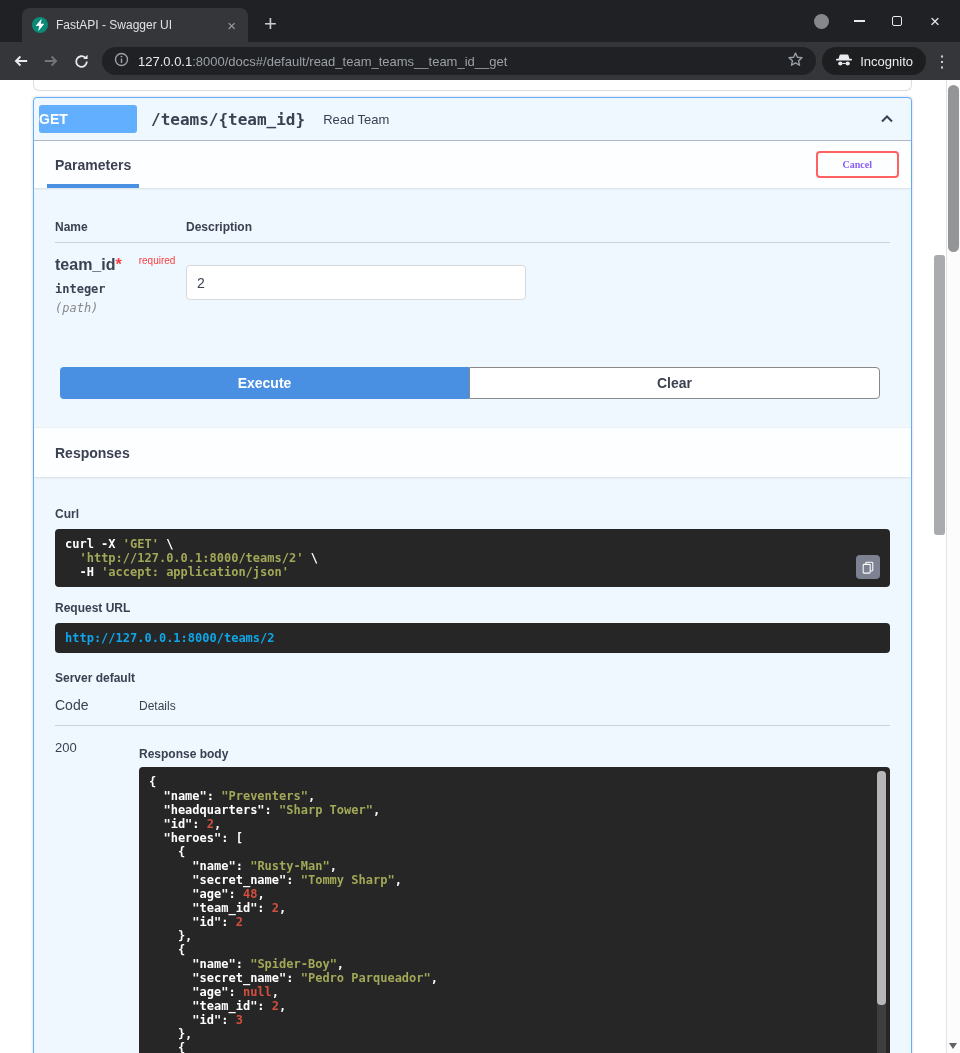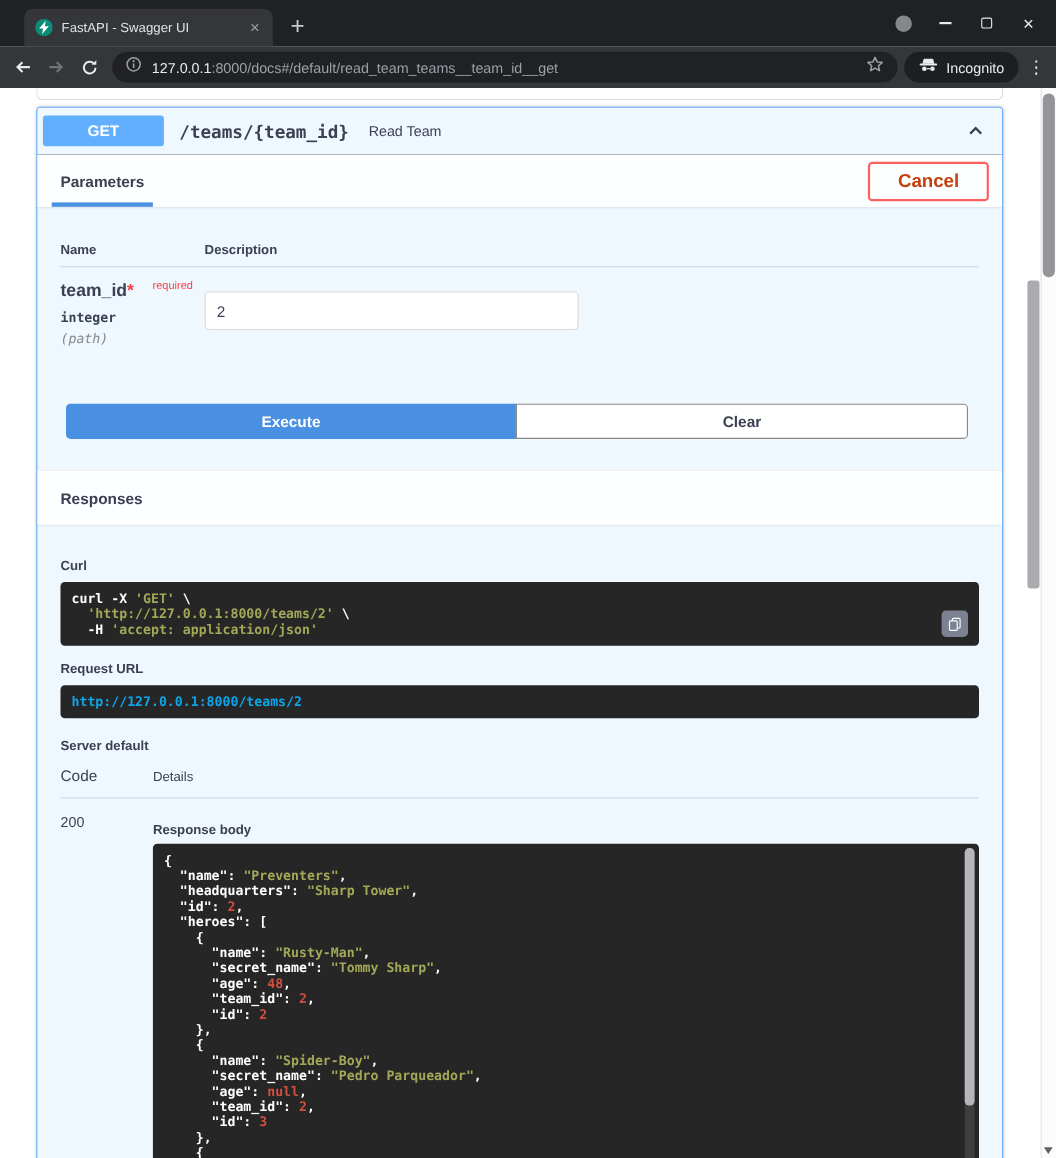--- a/index.html
+++ b/index.html
@@ -29,29 +29,29 @@
   .incog-badge{display:flex;align-items:center;gap:7px;background:#1d1e20;border-radius:14px;height:28px;padding:0 13px;margin-right:4px}
   .incog-label{color:#e8eaed;font-size:13px}
   .menu-dots{color:#e8eaed;font-size:16px;width:24px;text-align:center}
 
   
   .page{position:relative;width:960px;height:973px;background:#fff}
   .prev-edge{margin:0 0 6px 33px;width:879px;height:11px;border:1px solid #d8dde2;border-top:none;border-radius:0 0 6px 6px;background:#fff}
 
   .opblock{margin-left:33px;width:879px;border:1px solid #61affe;border-radius:4px;background:#eff7ff;box-shadow:0 0 3px rgba(0,0,0,.19)}
   .op-summary{display:flex;align-items:center;padding:7px 14px 7px 5px;border-bottom:1px solid rgba(59,65,81,.35);cursor:pointer}
-  .method-badge{width:110px;text-align:center;background:#61affe;color:#fff;font-weight:bold;font-size:14px;padding:6px 0;border-radius:3px}
+  .method-badge{width:98px;text-align:left;background:#61affe;color:#fff;font-weight:bold;font-size:14px;padding:6px 0;border-radius:3px}
   .op-path{font-family:"DejaVu Sans Mono",monospace;font-weight:bold;font-size:16px;color:#3b4151;margin-left:14px}
   .op-desc{font-size:13px;color:#3b4151;margin-left:18px}
   .op-chevron{margin-left:auto;display:flex;align-items:center}
 
   .sec-header{display:flex;align-items:center;justify-content:space-between;height:47px;background:rgba(255,255,255,.85);box-shadow:0 1px 2px rgba(0,0,0,.1);padding:0 12px 0 13px;position:relative}
   .tab-item{position:relative;height:100%;display:flex;align-items:center;padding:0 8px;font-size:14px;font-weight:bold;color:#3b4151}
   .tab-underline{position:absolute;left:0;right:0;bottom:0;height:4px;background:#4990e2}
-  .cancel-btn{border:2px solid #ff6060;color:#c2410c;background:transparent;border-radius:4px;font-weight:bold;font-size:17px;padding:6px 25px;font-family:Liberation Sans, sans-serif}
+  .cancel-btn{border:2px solid #ff6060;color:#8b5cf6;background:transparent;border-radius:4px;font-weight:bold;font-size:10px;padding:6px 25px;font-family:Liberation Serif, serif}
 
   .params-wrap{padding:32px 21px 28px 21px}
   .table-head{display:flex;font-size:12px;font-weight:bold;color:#3b4151;padding-bottom:8px;border-bottom:1px solid rgba(59,65,81,.2)}
   .col-name{width:131px;flex:none}
   .param-row{display:flex;padding-top:12px}
   .param-name{font-size:16px;font-weight:bold;color:#3b4151}
   .req-star{color:#f93e3e}
   .req-label{color:#f93e3e;font-size:10px;vertical-align:super;margin-left:17px;font-weight:normal}
   .param-type{font-family:"DejaVu Sans Mono",monospace;font-size:12px;color:#3b4151;margin-top:8px;font-weight:bold}
   .param-in{font-family:"DejaVu Sans Mono",monospace;font-size:12px;color:#888;font-style:italic;margin-top:5px}

